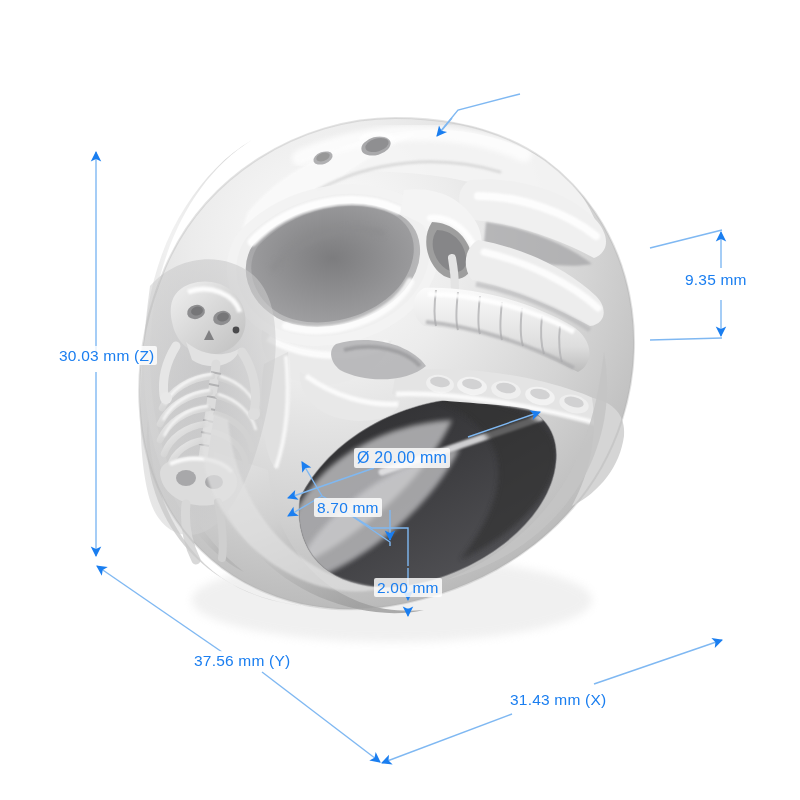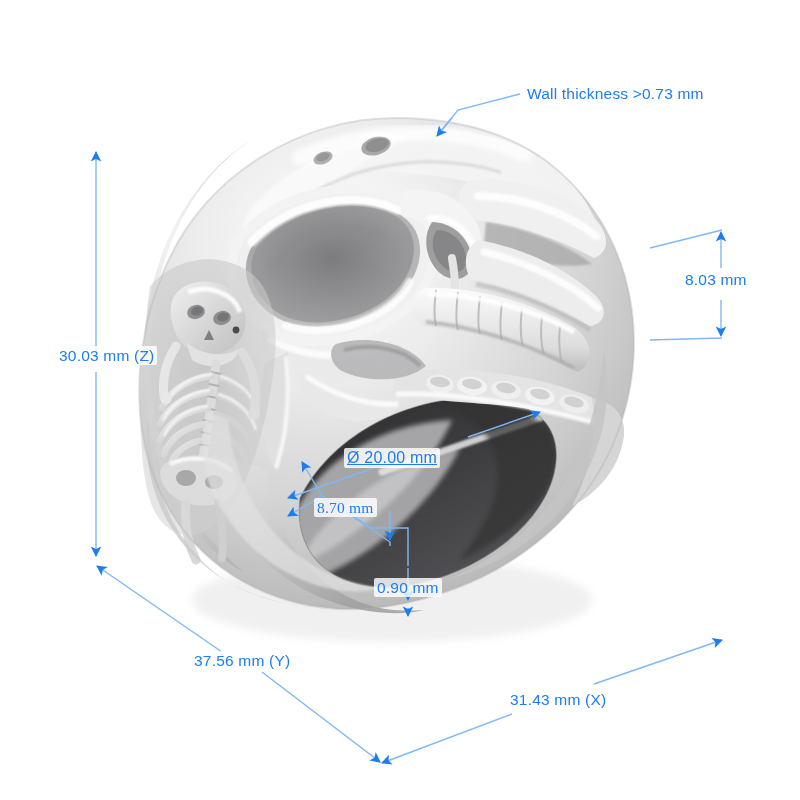--- a/index.html
+++ b/index.html
@@ -524,29 +524,28 @@
         <line x1="408" y1="608" x2="408" y2="616" marker-end="url(#arwE)"></line>
       </g>
 
       <g>
         <polyline points="520,94 458,110 440,132"></polyline>
         <line x1="452" y1="118" x2="437" y2="136" marker-end="url(#arwE)"></line>
       </g>
     </g>
   </svg>
 
-  <div class="dim-label" style="left:524px; top:84px;">Wall thickness &gt;0.73 mm</div>
-
-  <div class="dim-label" style="left:682px; top:270px;">8.03 mm</div>
+
+  <div class="dim-label" style="left:682px; top:270px;">9.35 mm</div>
 
   <div class="dim-label" style="left:56px; top:346px;">30.03 mm (Z)</div>
 
-  <div class="dim-label big" style="left:344px; top:448px;text-decoration:underline;">Ø 20.00 mm</div>
-
-  <div class="dim-label" style="left:314px; top:498px;font-family:Liberation Serif, serif;">8.70 mm</div>
-
-  <div class="dim-label" style="left:374px; top:578px;">0.90 mm</div>
+  <div class="dim-label big" style="left:354px; top:448px;">Ø 20.00 mm</div>
+
+  <div class="dim-label" style="left:314px; top:498px;">8.70 mm</div>
+
+  <div class="dim-label" style="left:374px; top:578px;">2.00 mm</div>
 
   <div class="dim-label" style="left:191px; top:651px;">37.56 mm (Y)</div>
 
   <div class="dim-label" style="left:507px; top:690px;">31.43 mm (X)</div>
 
 </div>
 
 </body></html>

